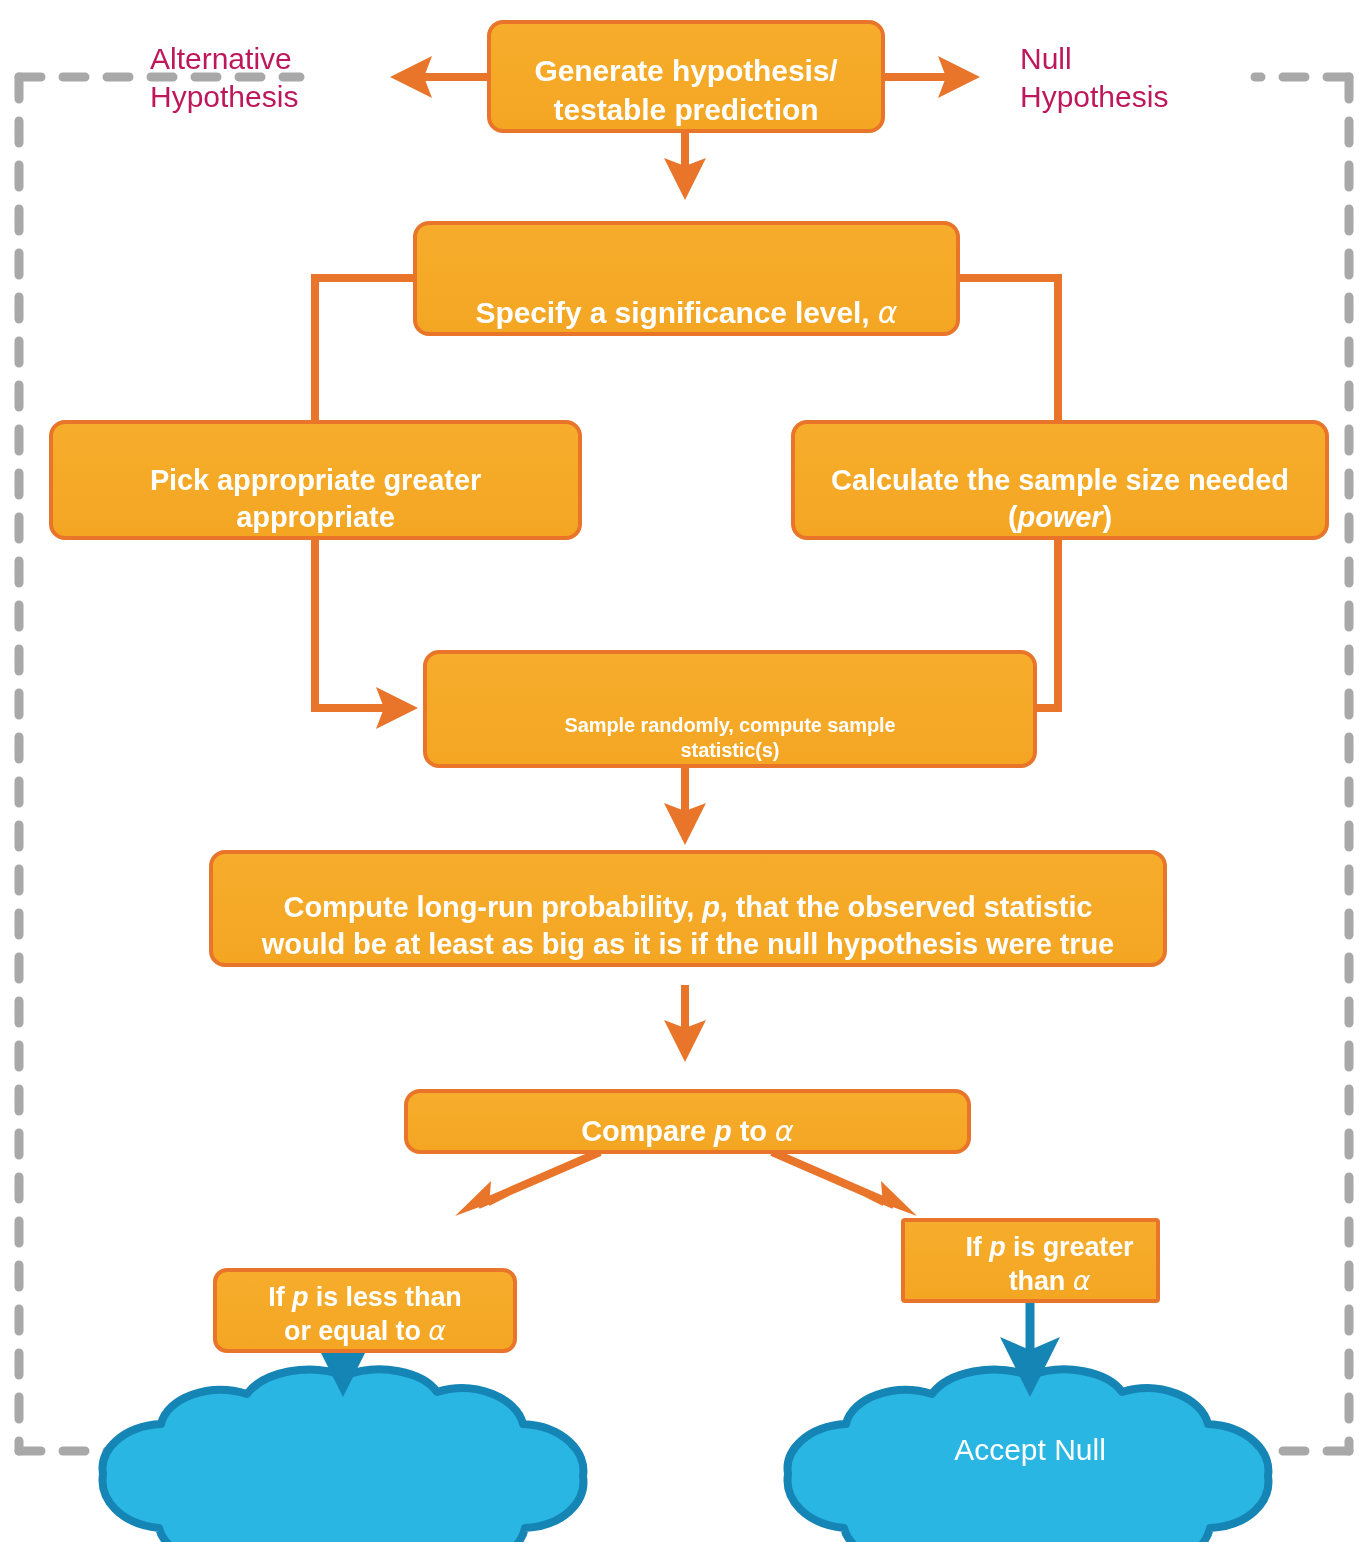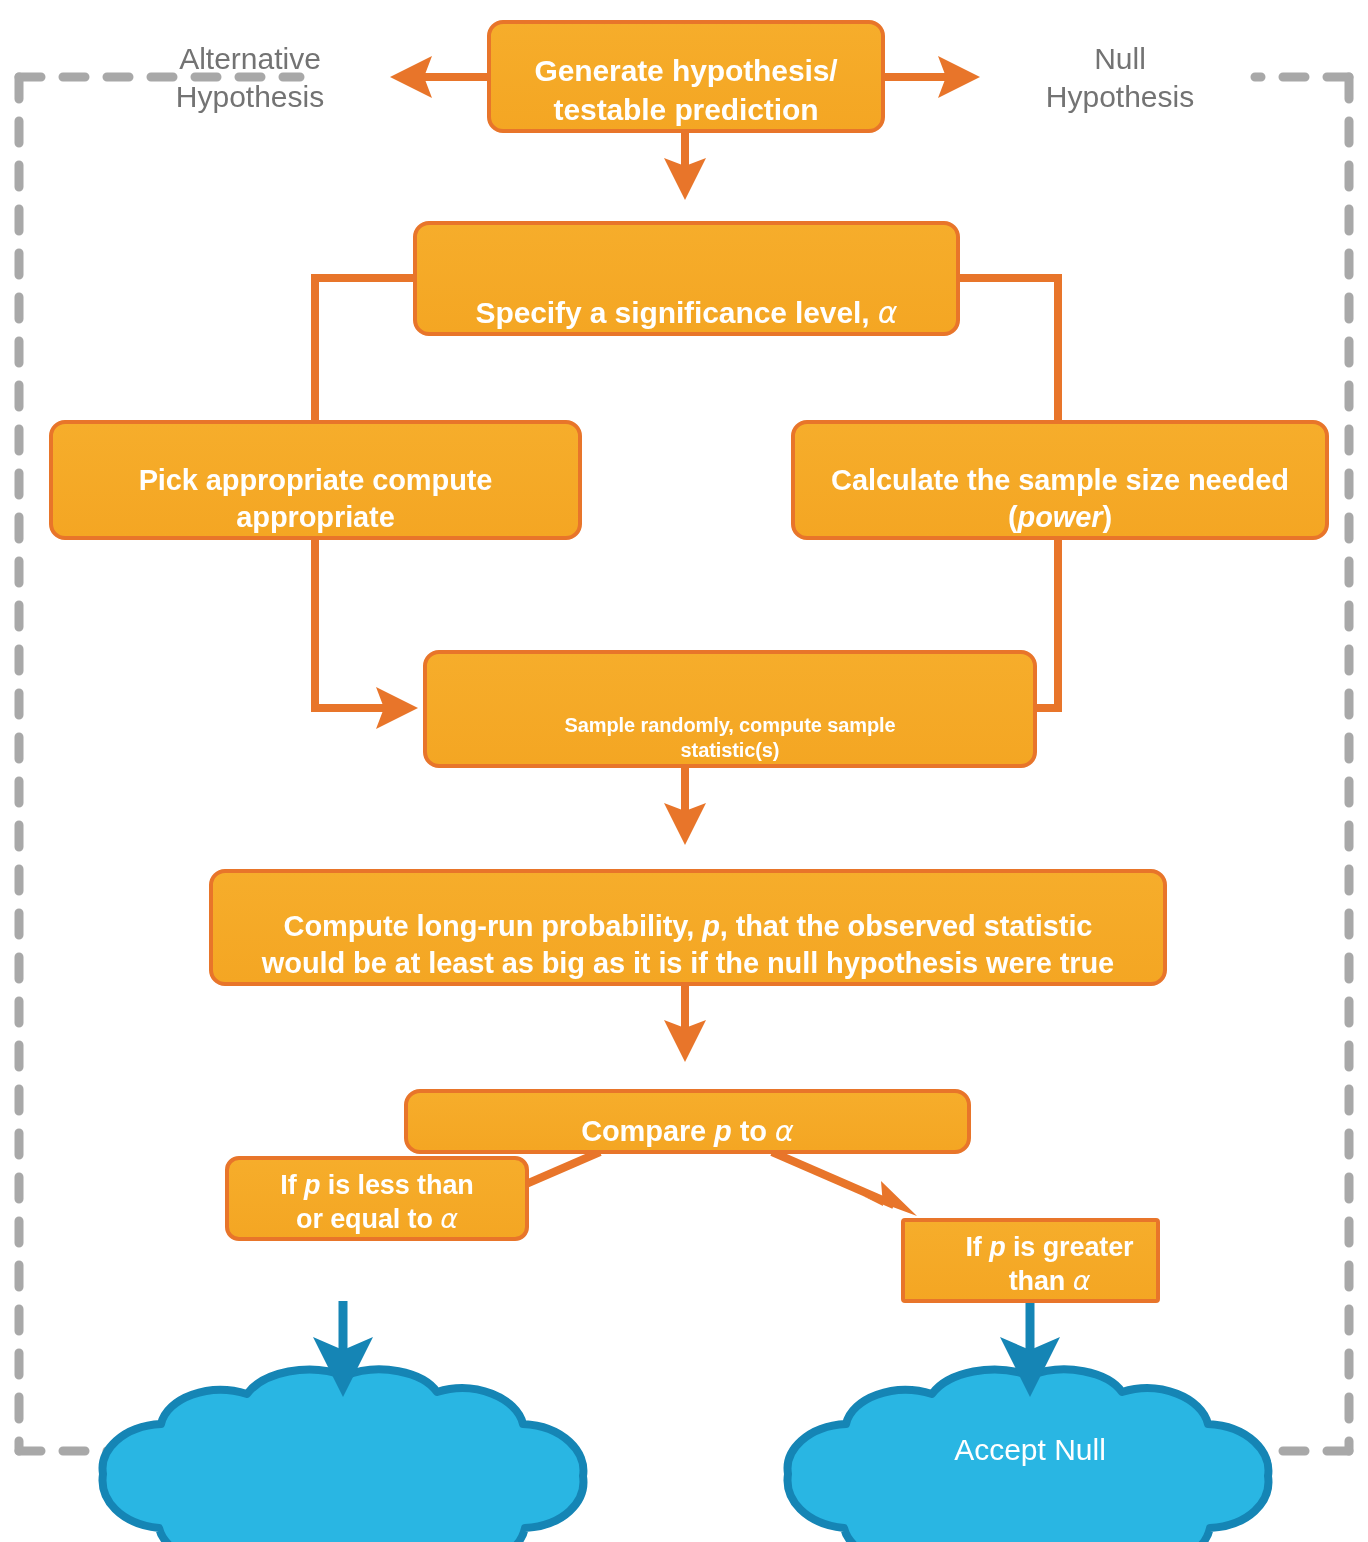--- a/index.html
+++ b/index.html
@@ -46,25 +46,24 @@
     font-style: italic;
     font-weight: bold;
   }
   .alpha {
     font-style: italic;
     font-weight: 400;
     font-family: "DejaVu Sans", sans-serif;
   }
   .hdr {
     position: absolute;
-    color: #737373;
+    color: #be185d;
     font-size: 30px;
     font-weight: 400;
     line-height: 1.28;
-    text-align: center;
   }
   .cloud-label {
     position: absolute;
     color: #ffffff;
     font-size: 30px;
     font-weight: 400;
     text-align: center;
     white-space: nowrap;
   }
 </style>
@@ -189,53 +188,53 @@
   </div>
 
   <div class="node" style="left:413px; top:221px; width:547px; height:115px; font-size:30px;">
     <div class="txt">
       <span>Specify a significance level, </span><span class="alpha">α</span><br>
     </div>
   </div>
 
   <div class="node" style="left:49px; top:420px; width:533px; height:120px; font-size:29px;">
     <div class="txt">
-      <span>Pick appropriate  compute</span><br>
+      <span>Pick appropriate  greater</span><br>
       <span>appropriate</span>
     </div>
   </div>
 
   <div class="node" style="left:791px; top:420px; width:538px; height:120px; font-size:29px;">
     <div class="txt">
       <span>Calculate the sample size needed</span><br>
       <span>(</span><span class="it">power</span><span>)</span>
     </div>
   </div>
 
   <div class="node" style="left:423px; top:650px; width:614px; height:118px; font-size:20px;">
     <div class="txt">
       <span>Sample randomly, compute sample</span><br>
       <span>statistic(s)</span>
     </div>
   </div>
 
-  <div class="node" style="left:209px; top:869px; width:958px; height:117px; font-size:29px;">
+  <div class="node" style="left:209px; top:850px; width:958px; height:117px; font-size:29px;">
     <div class="txt">
       <span>Compute long-run probability, </span><span class="it">p</span><span>, that the observed statistic</span><br>
       <span>would be at least as big as it is if the null hypothesis were true</span>
     </div>
   </div>
 
   <div class="node" style="left:404px; top:1089px; width:567px; height:65px; font-size:29px;">
     <div class="txt">
       <span>Compare </span><span class="it">p</span><span> to </span><span class="alpha">α</span>
     </div>
   </div>
 
-  <div class="node" style="left:213px; top:1156px; width:304px; height:85px; font-size:27px; border-radius:14px;margin-left:12px;">
+  <div class="node" style="left:213px; top:1268px; width:304px; height:85px; font-size:27px; border-radius:14px;">
     <div class="txt">
       <span>If </span><span class="it">p</span><span> is less than</span><br>
       <span>or equal to </span><span class="alpha">α</span>
     </div>
   </div>
 
   <div class="node" style="left:901px; top:1218px; width:259px; height:85px; font-size:27px; border-radius:4px;padding-left:38px;">
     <div class="txt">
       <span>If </span><span class="it">p</span><span> is greater</span><br>
       <span>than </span><span class="alpha">α</span>

